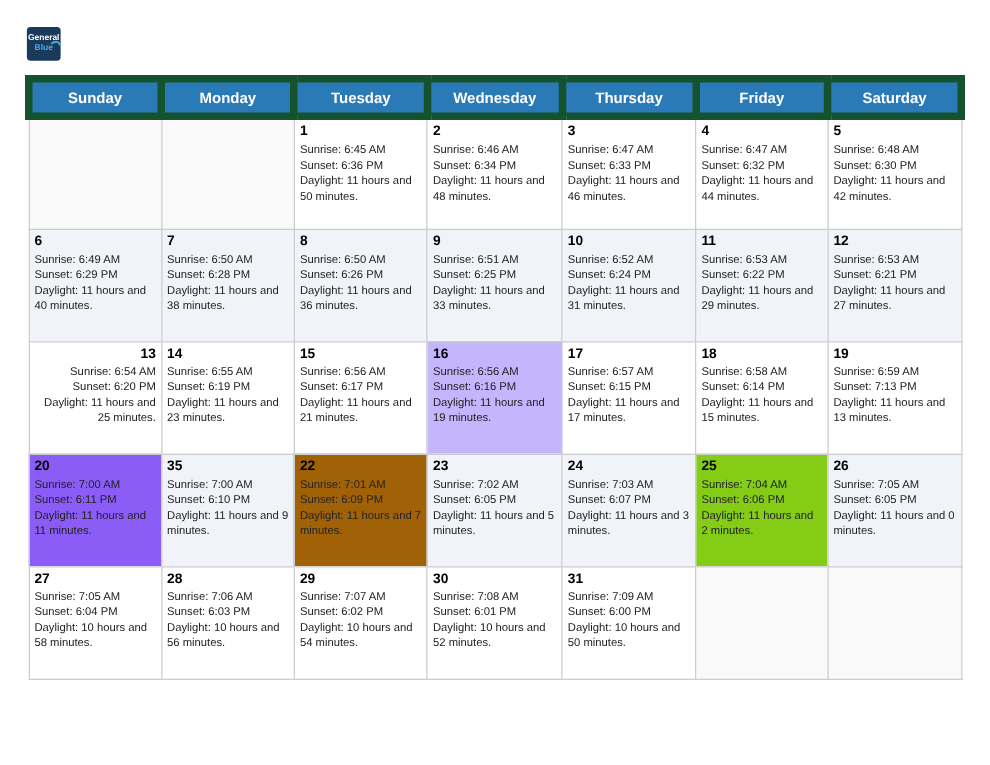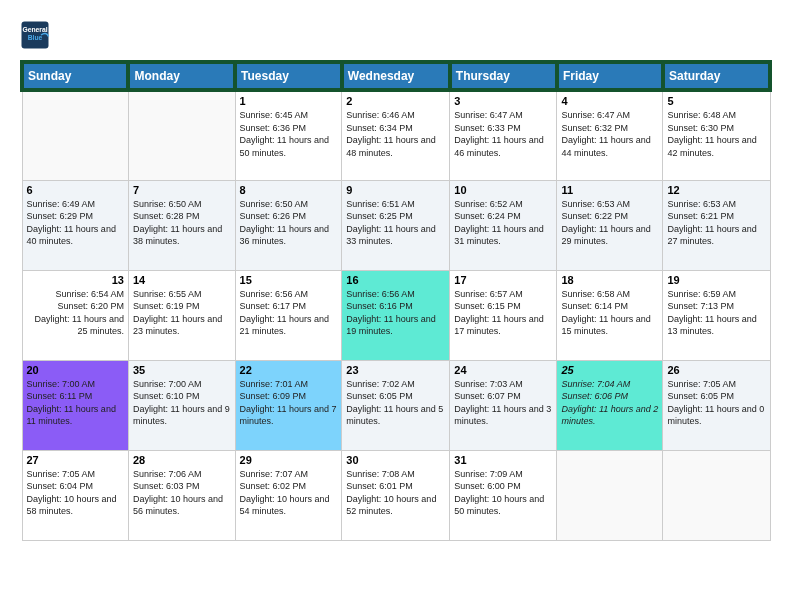--- a/index.html
+++ b/index.html
@@ -69,21 +69,21 @@
       display: block;
       margin-bottom: 2px;
     }
     .day-info {
       font-size: 9px;
       color: #222;
       line-height: 1.4;
     }
     tr:nth-child(even) td { background: #f5f5f5; }
     tr:nth-child(odd) td { background: #fff; }
-    th { border: 4px solid #14532d; }
+    th { border: 6px solid #14532d; text-align: center; }
     .empty { background: #f9f9f9 !important; }
   </style>
 </head>
 <body>
 
 <div class="header">
   <div class="logo">
     <svg class="logo-icon" viewBox="0 0 40 40">
       <rect x="2" y="2" width="36" height="36" rx="4" fill="#1a3a5c"></rect>
       <text x="20" y="16" text-anchor="middle" fill="white" font-size="9" font-weight="bold" font-family="Arial">General</text>
@@ -206,21 +206,21 @@
           <div class="day-info" style="white-space: pre-line;">Sunrise: 6:55 AM
 Sunset: 6:19 PM
 Daylight: 11 hours and 23 minutes.</div>
         </td>
         <td style="background: rgb(255, 255, 255);">
           <span class="day-num">15</span>
           <div class="day-info" style="white-space: pre-line;">Sunrise: 6:56 AM
 Sunset: 6:17 PM
 Daylight: 11 hours and 21 minutes.</div>
         </td>
-        <td style="background: #5eead4;">
+        <td style="background: #c4b5fd;">
           <span class="day-num">16</span>
           <div class="day-info" style="white-space: pre-line;">Sunrise: 6:56 AM
 Sunset: 6:16 PM
 Daylight: 11 hours and 19 minutes.</div>
         </td>
         <td style="background: rgb(255, 255, 255);">
           <span class="day-num">17</span>
           <div class="day-info" style="white-space: pre-line;">Sunrise: 6:57 AM
 Sunset: 6:15 PM
 Daylight: 11 hours and 17 minutes.</div>
@@ -244,39 +244,39 @@
           <div class="day-info" style="white-space: pre-line;">Sunrise: 7:00 AM
 Sunset: 6:11 PM
 Daylight: 11 hours and 11 minutes.</div>
         </td>
         <td style="background: rgb(240, 244, 248);">
           <span class="day-num">35</span>
           <div class="day-info" style="white-space: pre-line;">Sunrise: 7:00 AM
 Sunset: 6:10 PM
 Daylight: 11 hours and 9 minutes.</div>
         </td>
-        <td style="background: #7dd3fc;">
+        <td style="background: #a16207;">
           <span class="day-num">22</span>
           <div class="day-info" style="white-space: pre-line;">Sunrise: 7:01 AM
 Sunset: 6:09 PM
 Daylight: 11 hours and 7 minutes.</div>
         </td>
         <td style="background: rgb(240, 244, 248);">
           <span class="day-num">23</span>
           <div class="day-info" style="white-space: pre-line;">Sunrise: 7:02 AM
 Sunset: 6:05 PM
 Daylight: 11 hours and 5 minutes.</div>
         </td>
         <td style="background: rgb(240, 244, 248);">
           <span class="day-num">24</span>
           <div class="day-info" style="white-space: pre-line;">Sunrise: 7:03 AM
 Sunset: 6:07 PM
 Daylight: 11 hours and 3 minutes.</div>
         </td>
-        <td style="background: #5eead4; font-style: italic;">
+        <td style="background: #84cc16;">
           <span class="day-num">25</span>
           <div class="day-info" style="white-space: pre-line;">Sunrise: 7:04 AM
 Sunset: 6:06 PM
 Daylight: 11 hours and 2 minutes.</div>
         </td>
         <td style="background: rgb(240, 244, 248);">
           <span class="day-num">26</span>
           <div class="day-info" style="white-space: pre-line;">Sunrise: 7:05 AM
 Sunset: 6:05 PM
 Daylight: 11 hours and 0 minutes.</div>

